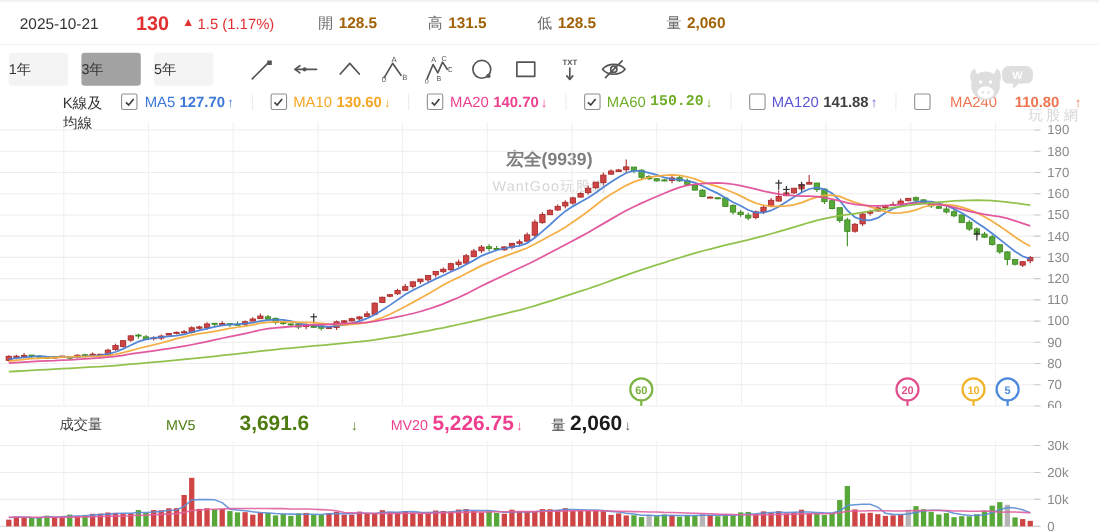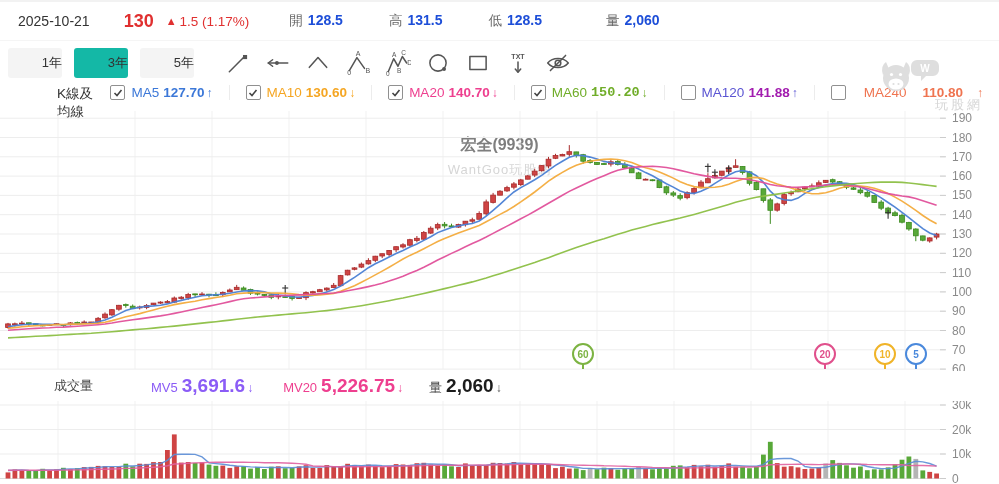--- a/index.html
+++ b/index.html
@@ -7,28 +7,28 @@
        font-family:"Liberation Sans",sans-serif;color:#333;}
   
   .infobar{height:38px;display:flex;align-items:center;border-top:2px solid #f2f2f2;
            border-bottom:1px solid #f5f5f5;font-size:14px;}
   .infobar .date{margin-left:18px;color:#333;}
   .infobar .price{margin-left:34px;font-size:18px;font-weight:bold;}
   .infobar .chg-arrow{margin-left:12px;font-size:11px;}
   .infobar .chg{margin-left:3px;font-size:13.5px;}
   .pair{display:flex;align-items:baseline;}
   .pair .lbl{color:#666;font-size:13.5px;margin-right:5px;}
-  .pair b{color:#1d4ed8;font-size:14px;text-align:right;}
+  .pair b{color:#a16207;font-size:14px;text-align:right;}
   .g-open{margin-left:40px}.g-high{margin-left:46px}.g-low{margin-left:46px}.g-vol{margin-left:64px}
   
   .toolbar{height:44px;display:flex;align-items:center;}
-  .tab{width:54px;height:30px;line-height:30px;text-align:right;background:#f4f4f4;
+  .tab{width:54px;height:30px;line-height:30px;text-align:left;background:#f4f4f4;
        border-radius:3px;font-size:13px;color:#333;margin-left:12px;cursor:pointer;}
   .tab:first-child{margin-left:8px;}
-  .tab.active{background:#14b8a6;}
+  .tab.active{background:#a3a3a3;}
   .tools{display:flex;align-items:center;margin-left:24px;}
   .tool{width:26px;height:26px;margin:0 7px;cursor:pointer;}
   .tool svg{stroke:#555;fill:none;stroke-width:1.4;stroke-linecap:round;stroke-linejoin:round;}
   
   .legend{height:26px;display:flex;align-items:flex-start;font-size:13.5px;margin-left:47px;}
   .legend .ltitle{margin-left:10px;color:#333;}
   .lg{display:flex;align-items:center;margin-left:16px;padding-right:16px;border-right:1px solid #ececec;cursor:pointer;}
   .lg:last-child{border-right:none;gap:12px;}
   .cb{width:13px;height:13px;border:1px solid #909090;border-radius:2px;background:#fff;
       display:inline-flex;align-items:center;justify-content:center;margin-right:6px;}
@@ -181,21 +181,21 @@
           <polyline points="1.5,5 4,7.5 8.5,2" fill="none" stroke="#444" stroke-width="1.6"></polyline>
         </svg>
       </span>
     <span class="lgl" style="color: rgb(112, 173, 41);">MA60</span>
       <b class="lgv" style="color: rgb(112, 173, 41); font-family: Liberation Mono, monospace;">150.20</b>
       <span class="lga" style="color: rgb(112, 173, 41);">↓</span>
   </div>
   <div class="lg">
     <span class="cb"></span>
     <span class="lgl" style="color: rgb(91, 85, 211);">MA120</span>
-      <b class="lgv" style="color: #a21caf;">141.88</b>
+      <b class="lgv" style="color: #404040;">141.88</b>
       <span class="lga" style="color: rgb(91, 85, 211);">↑</span>
   </div>
   <div class="lg">
     <span class="cb"></span>
     <span class="lgl" style="color: rgb(239, 116, 80);">MA240</span>
       <b class="lgv" style="color: rgb(239, 116, 80);">110.80</b>
       <span class="lga" style="color: rgb(239, 116, 80);">↑</span>
   </div>
 </div>
 
@@ -567,21 +567,21 @@
     <circle cx="18.5" cy="26" r="1.1" fill="#dedede"></circle>
     <circle cx="23.5" cy="26" r="1.1" fill="#dedede"></circle>
     <path d="M42 2 h16 a6 6 0 0 1 6 6 v4 a6 6 0 0 1 -6 6 h-7 l-5 5 v-5 h-4 a6 6 0 0 1 -6 -6 v-4 a6 6 0 0 1 6 -6 z" fill="#dedede"></path>
     <text x="50" y="14" font-size="10" font-weight="bold" fill="#fff" text-anchor="middle">W</text>
   </svg>
   <span class="wm-text">玩股網</span>
 </div>
 
 <div class="volhead">
   <span class="vtitle">成交量</span>
-  <span class="vh-group g-mv5" style="color: #8b5cf6;">
+  <span class="vh-group g-mv5" style="color: #4d7c0f; gap: 36px;">
     <span class="vlbl">MV5</span>
       <b>3,691.6</b>
       <span class="vh-arrow">↓</span>
     </span>
   <span class="vh-group g-mv20" style="color: rgb(238, 63, 143);">
     <span class="vlbl">MV20</span>
       <b>5,226.75</b>
       <span class="vh-arrow">↓</span>
     </span>
   <span class="vh-group g-vtot">

